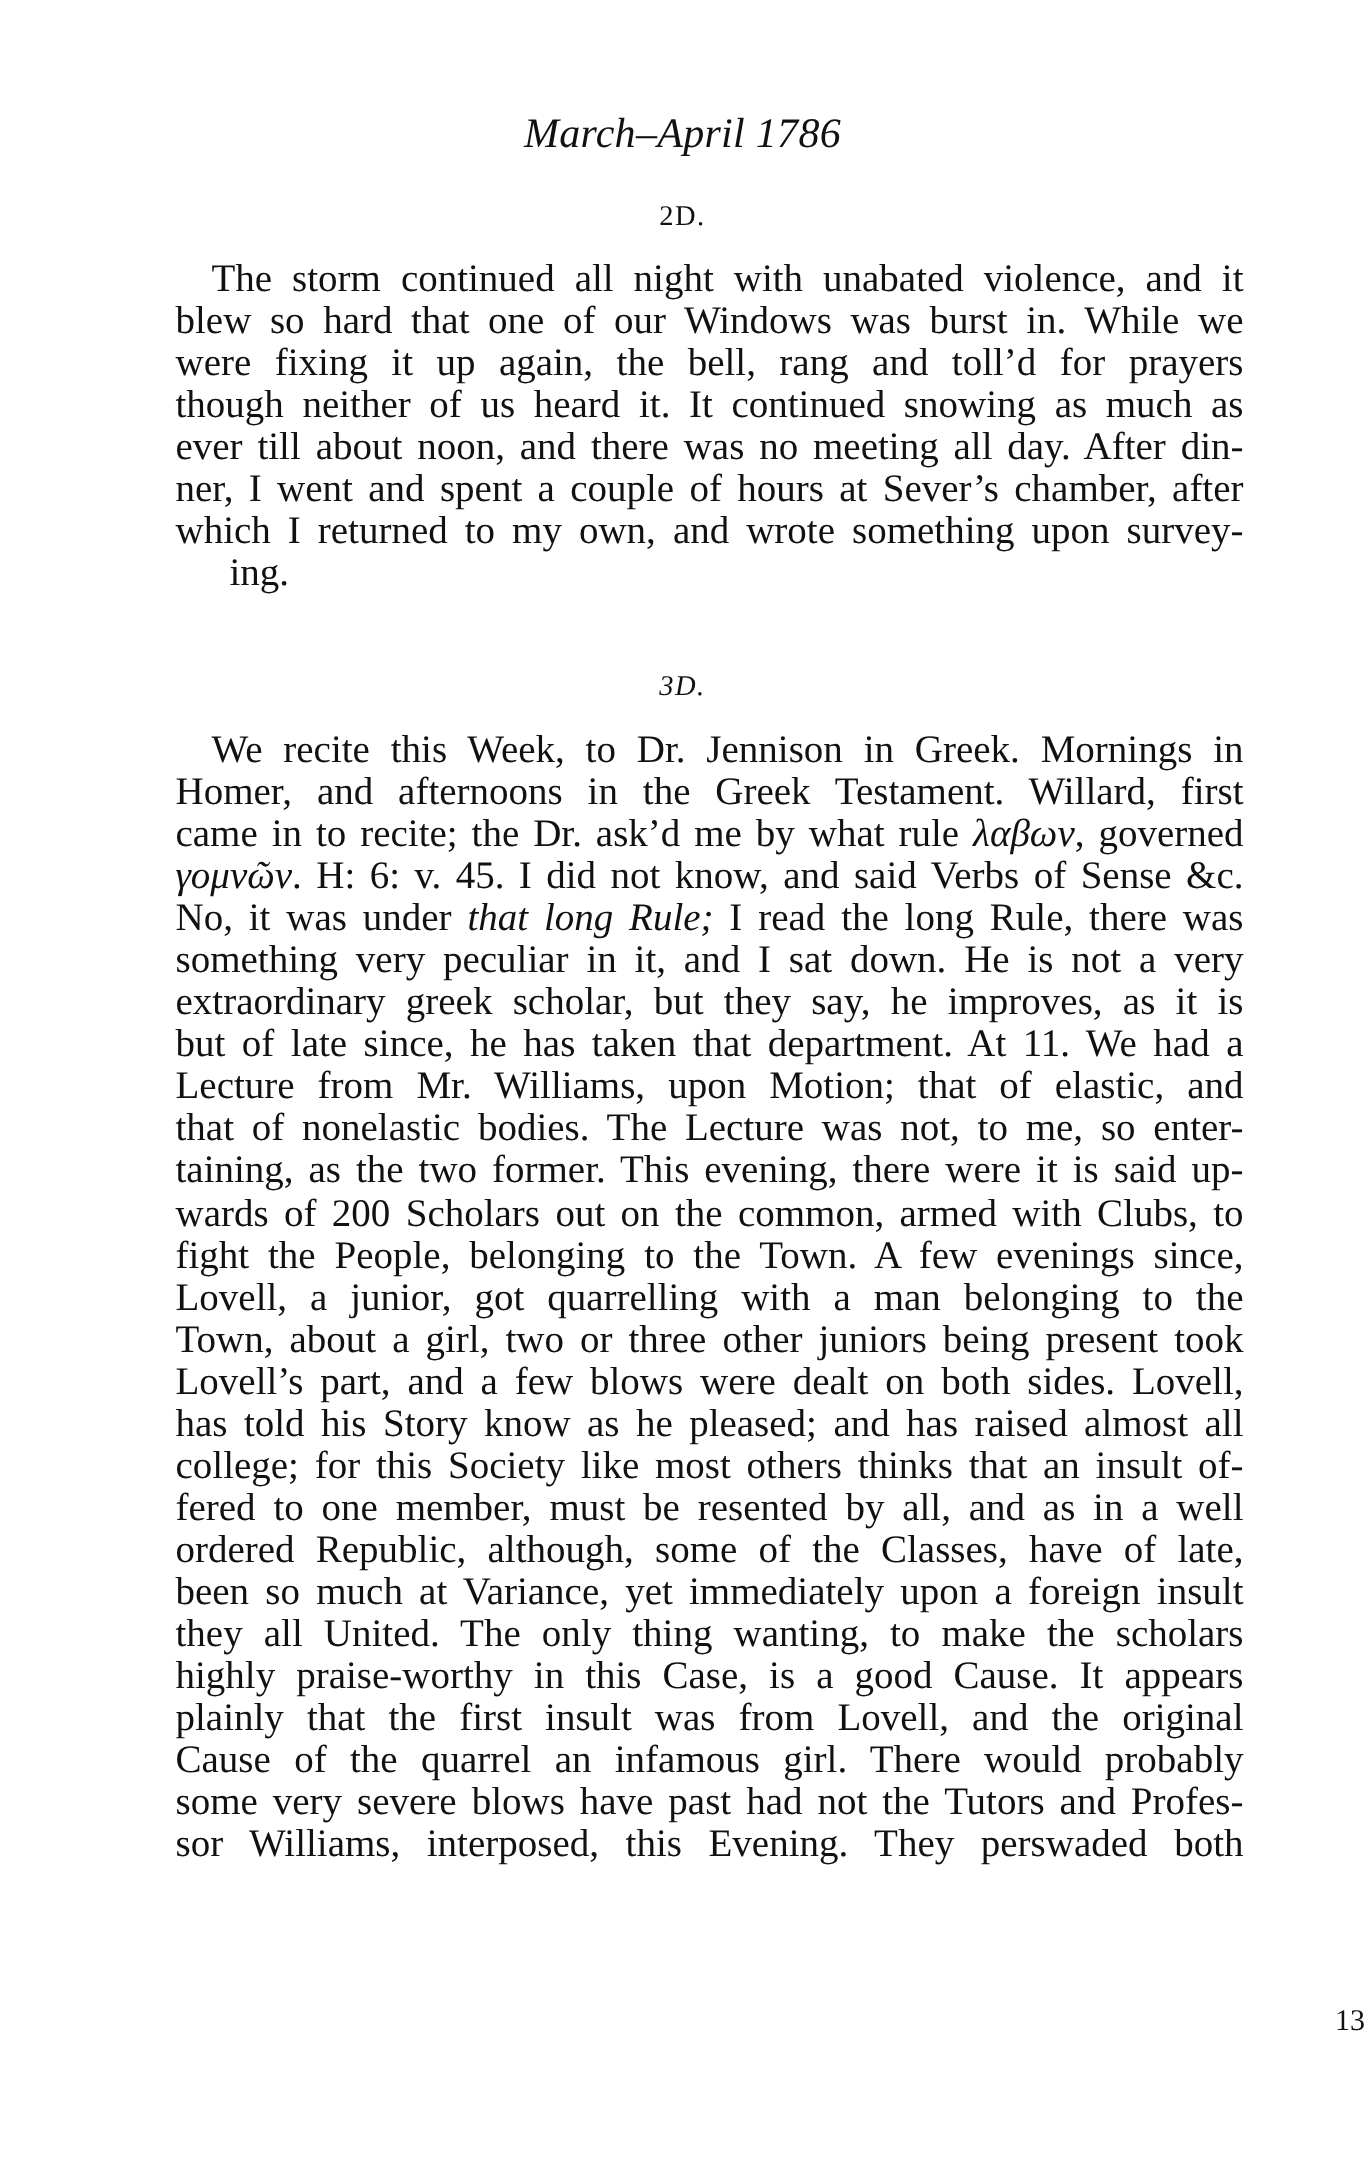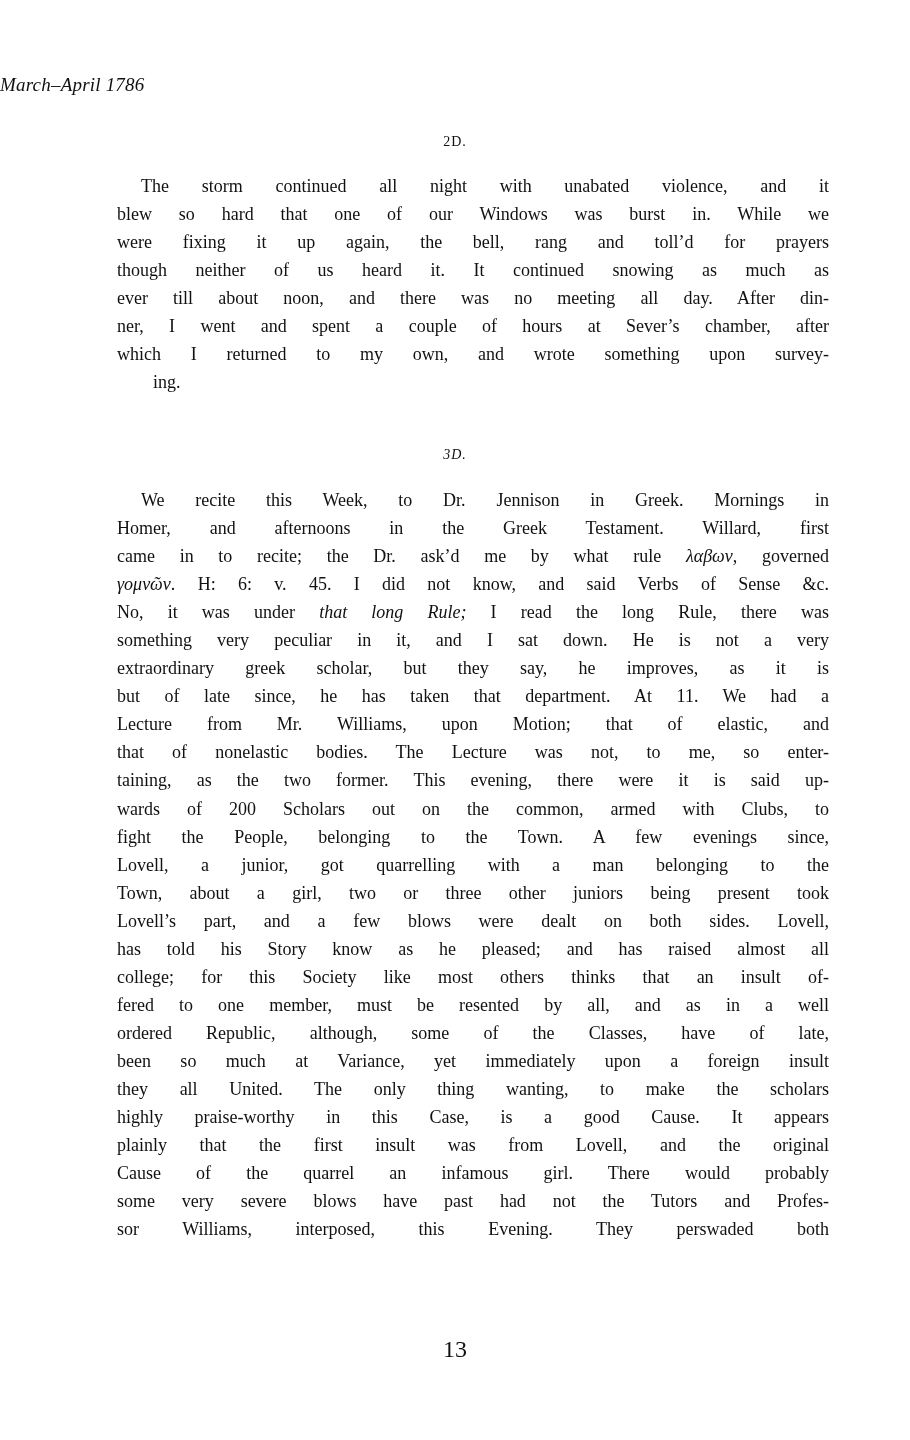--- a/index.html
+++ b/index.html
@@ -3,39 +3,39 @@
 <meta charset="utf-8">
 <style>
   html, body { margin: 0; padding: 0; background: #ffffff; }
   body {
     width: 910px; height: 1440px; position: relative; overflow: hidden;
     font-family: "Liberation Serif", "DejaVu Serif", serif;
     color: #111111;
   }
   .running-head {
     position: absolute; left: 0; right: 0; top: 74px;
-    font-style: italic; font-size: 19px; letter-spacing: 0.2px;
+    text-align: center; font-style: italic; font-size: 28px; letter-spacing: 0.2px;
   }
   .entry-heading {
     position: absolute; left: 0; right: 0; text-align: center;
-    font-size: 14px; letter-spacing: 1px; font-variant: small-caps;
+    font-size: 19px; letter-spacing: 1px; font-variant: small-caps;
   }
   .para {
     position: absolute; left: 117px; width: 712px;
-    font-size: 18px; line-height: 28.05px;
+    font-size: 26px; line-height: 28.05px;
   }
   .line {
     display: block; text-align: justify; text-align-last: justify;
     white-space: nowrap; height: 28.05px;
   }
   .line.last { text-align-last: left; margin-left: 36px; }
   .line.indent { padding-left: 24px; }
   .folio {
-    position: absolute; left: 0; right: 0; top: 1336px; text-align: center;
-    font-size: 24px;
+    position: absolute; left: 0; right: 0; top: 1336px; text-align: right;
+    font-size: 20px;
   }
   em { font-style: italic; }
 </style>
 </head>
 <body>
 
 <div>
   <div class="running-head">March–April 1786</div>
 
   <div class="entry-heading" style="top:134px;">2D.</div>

